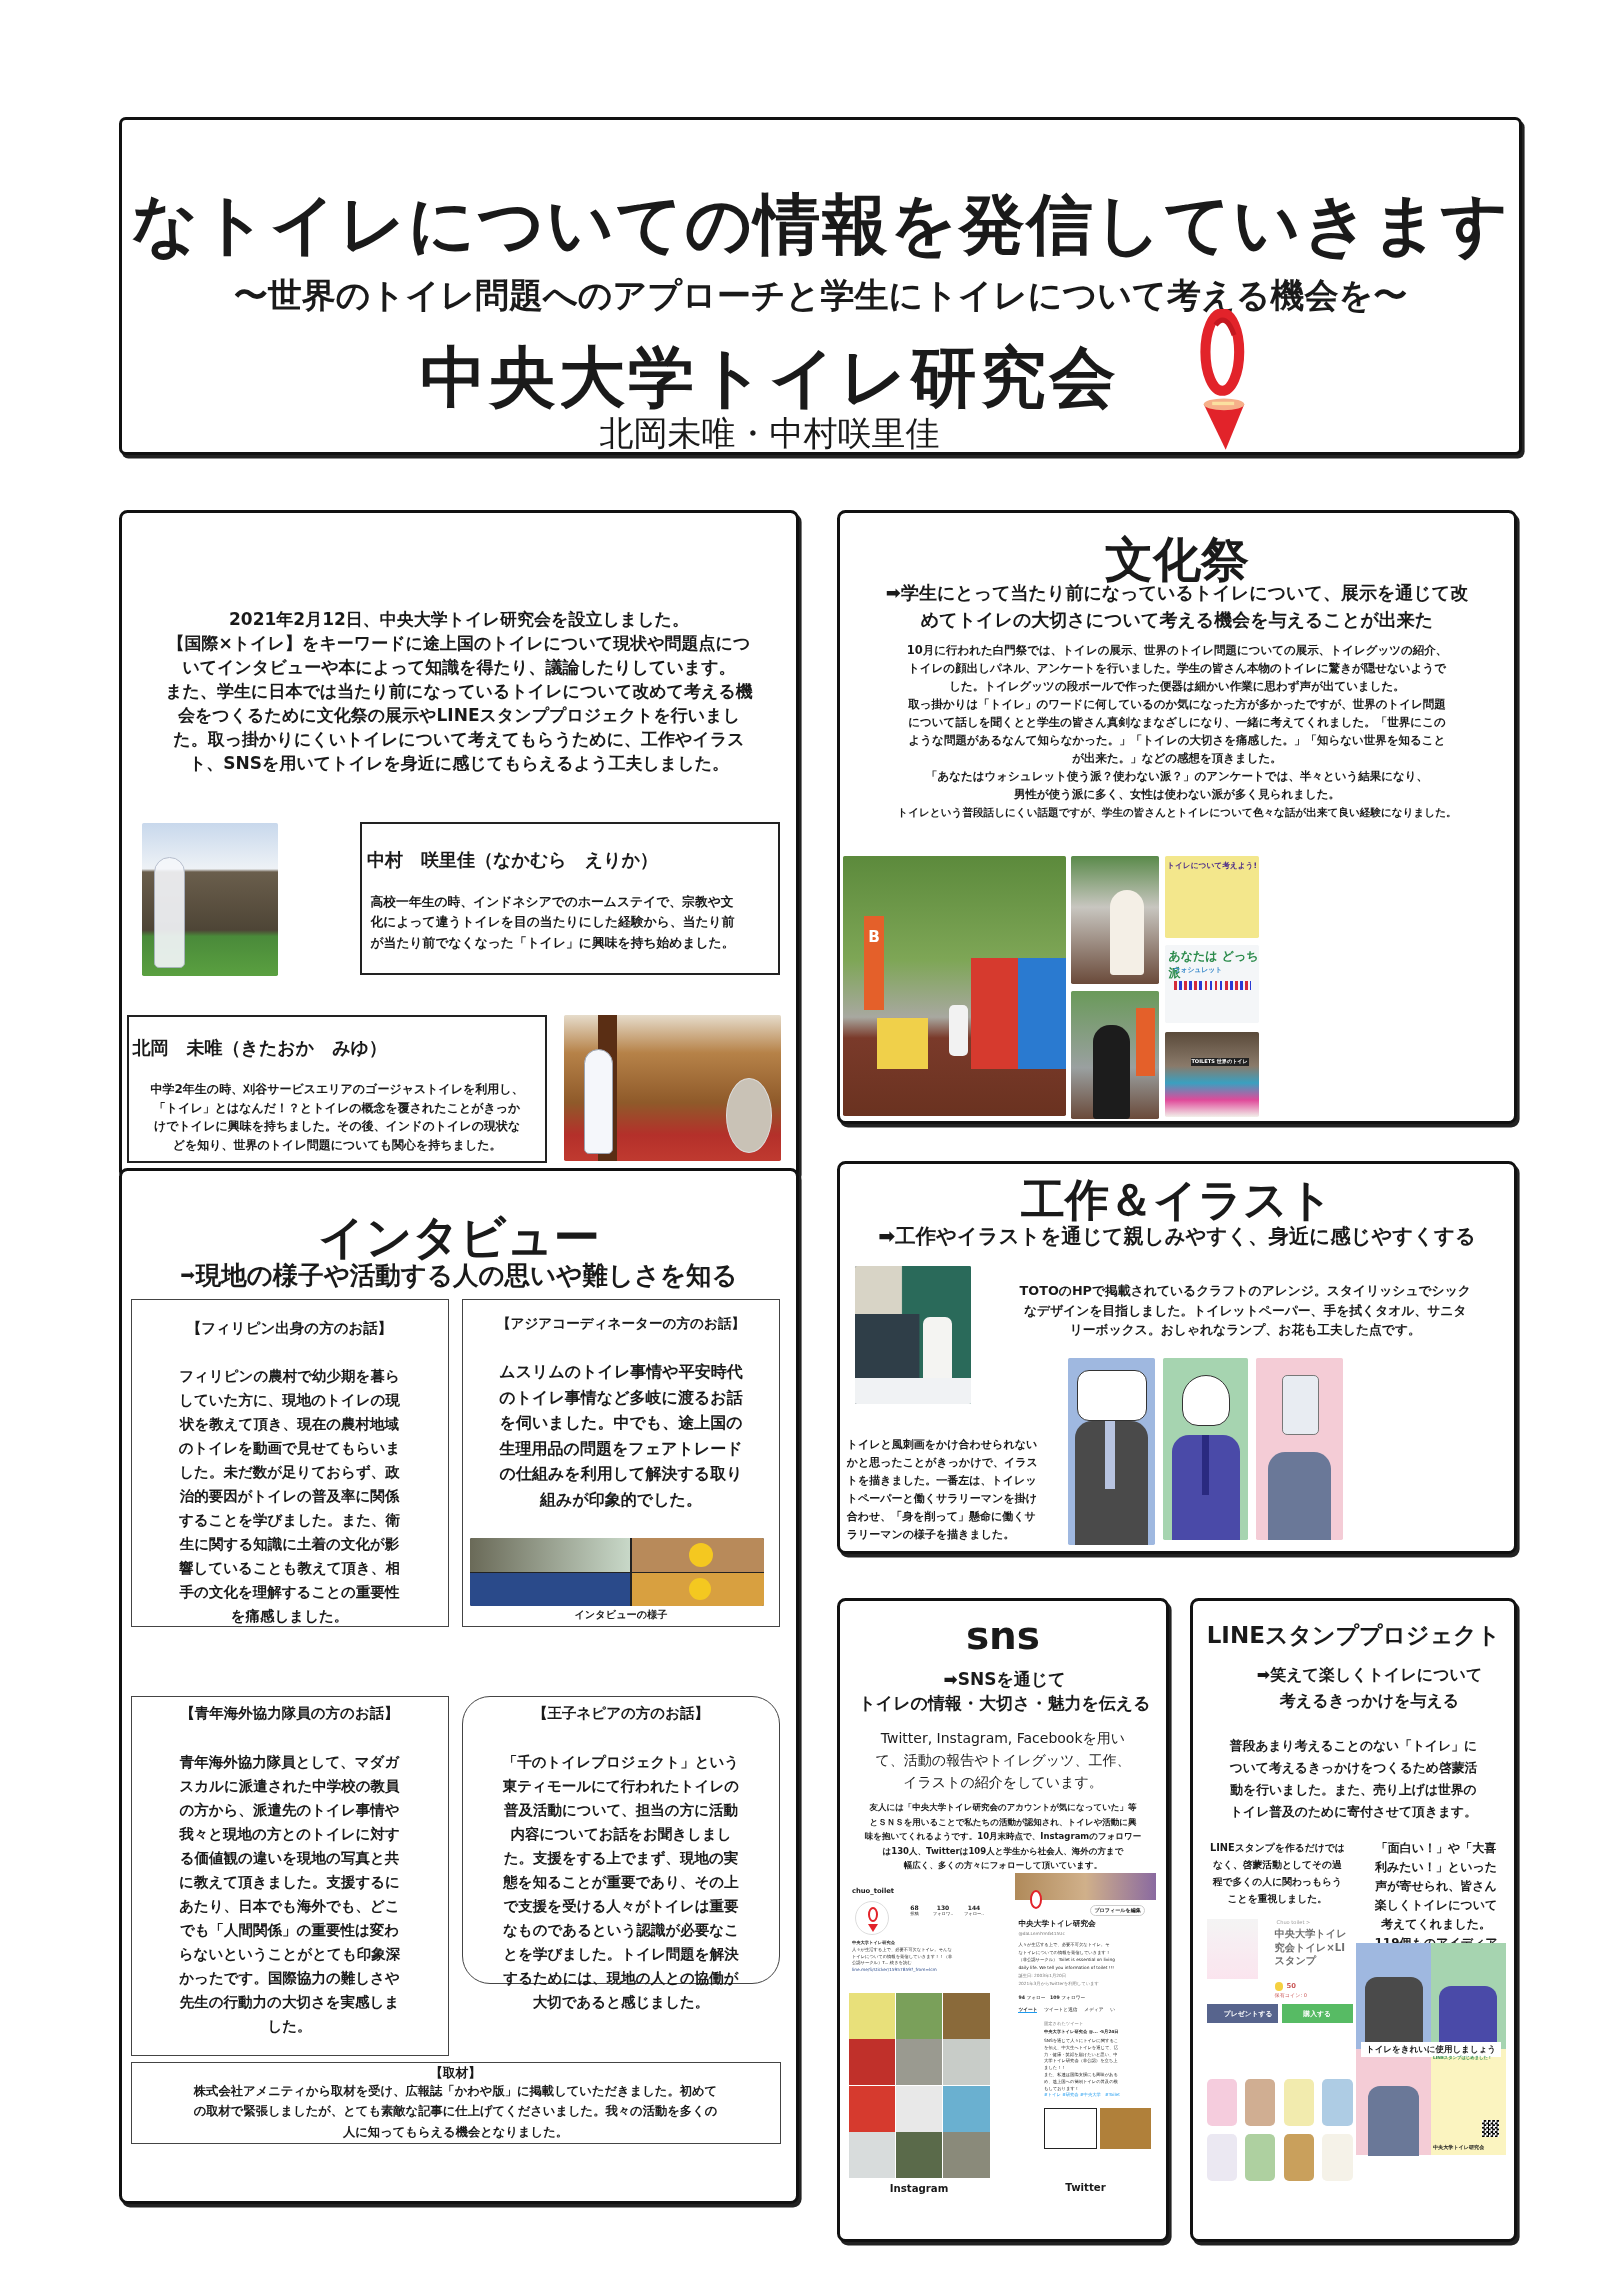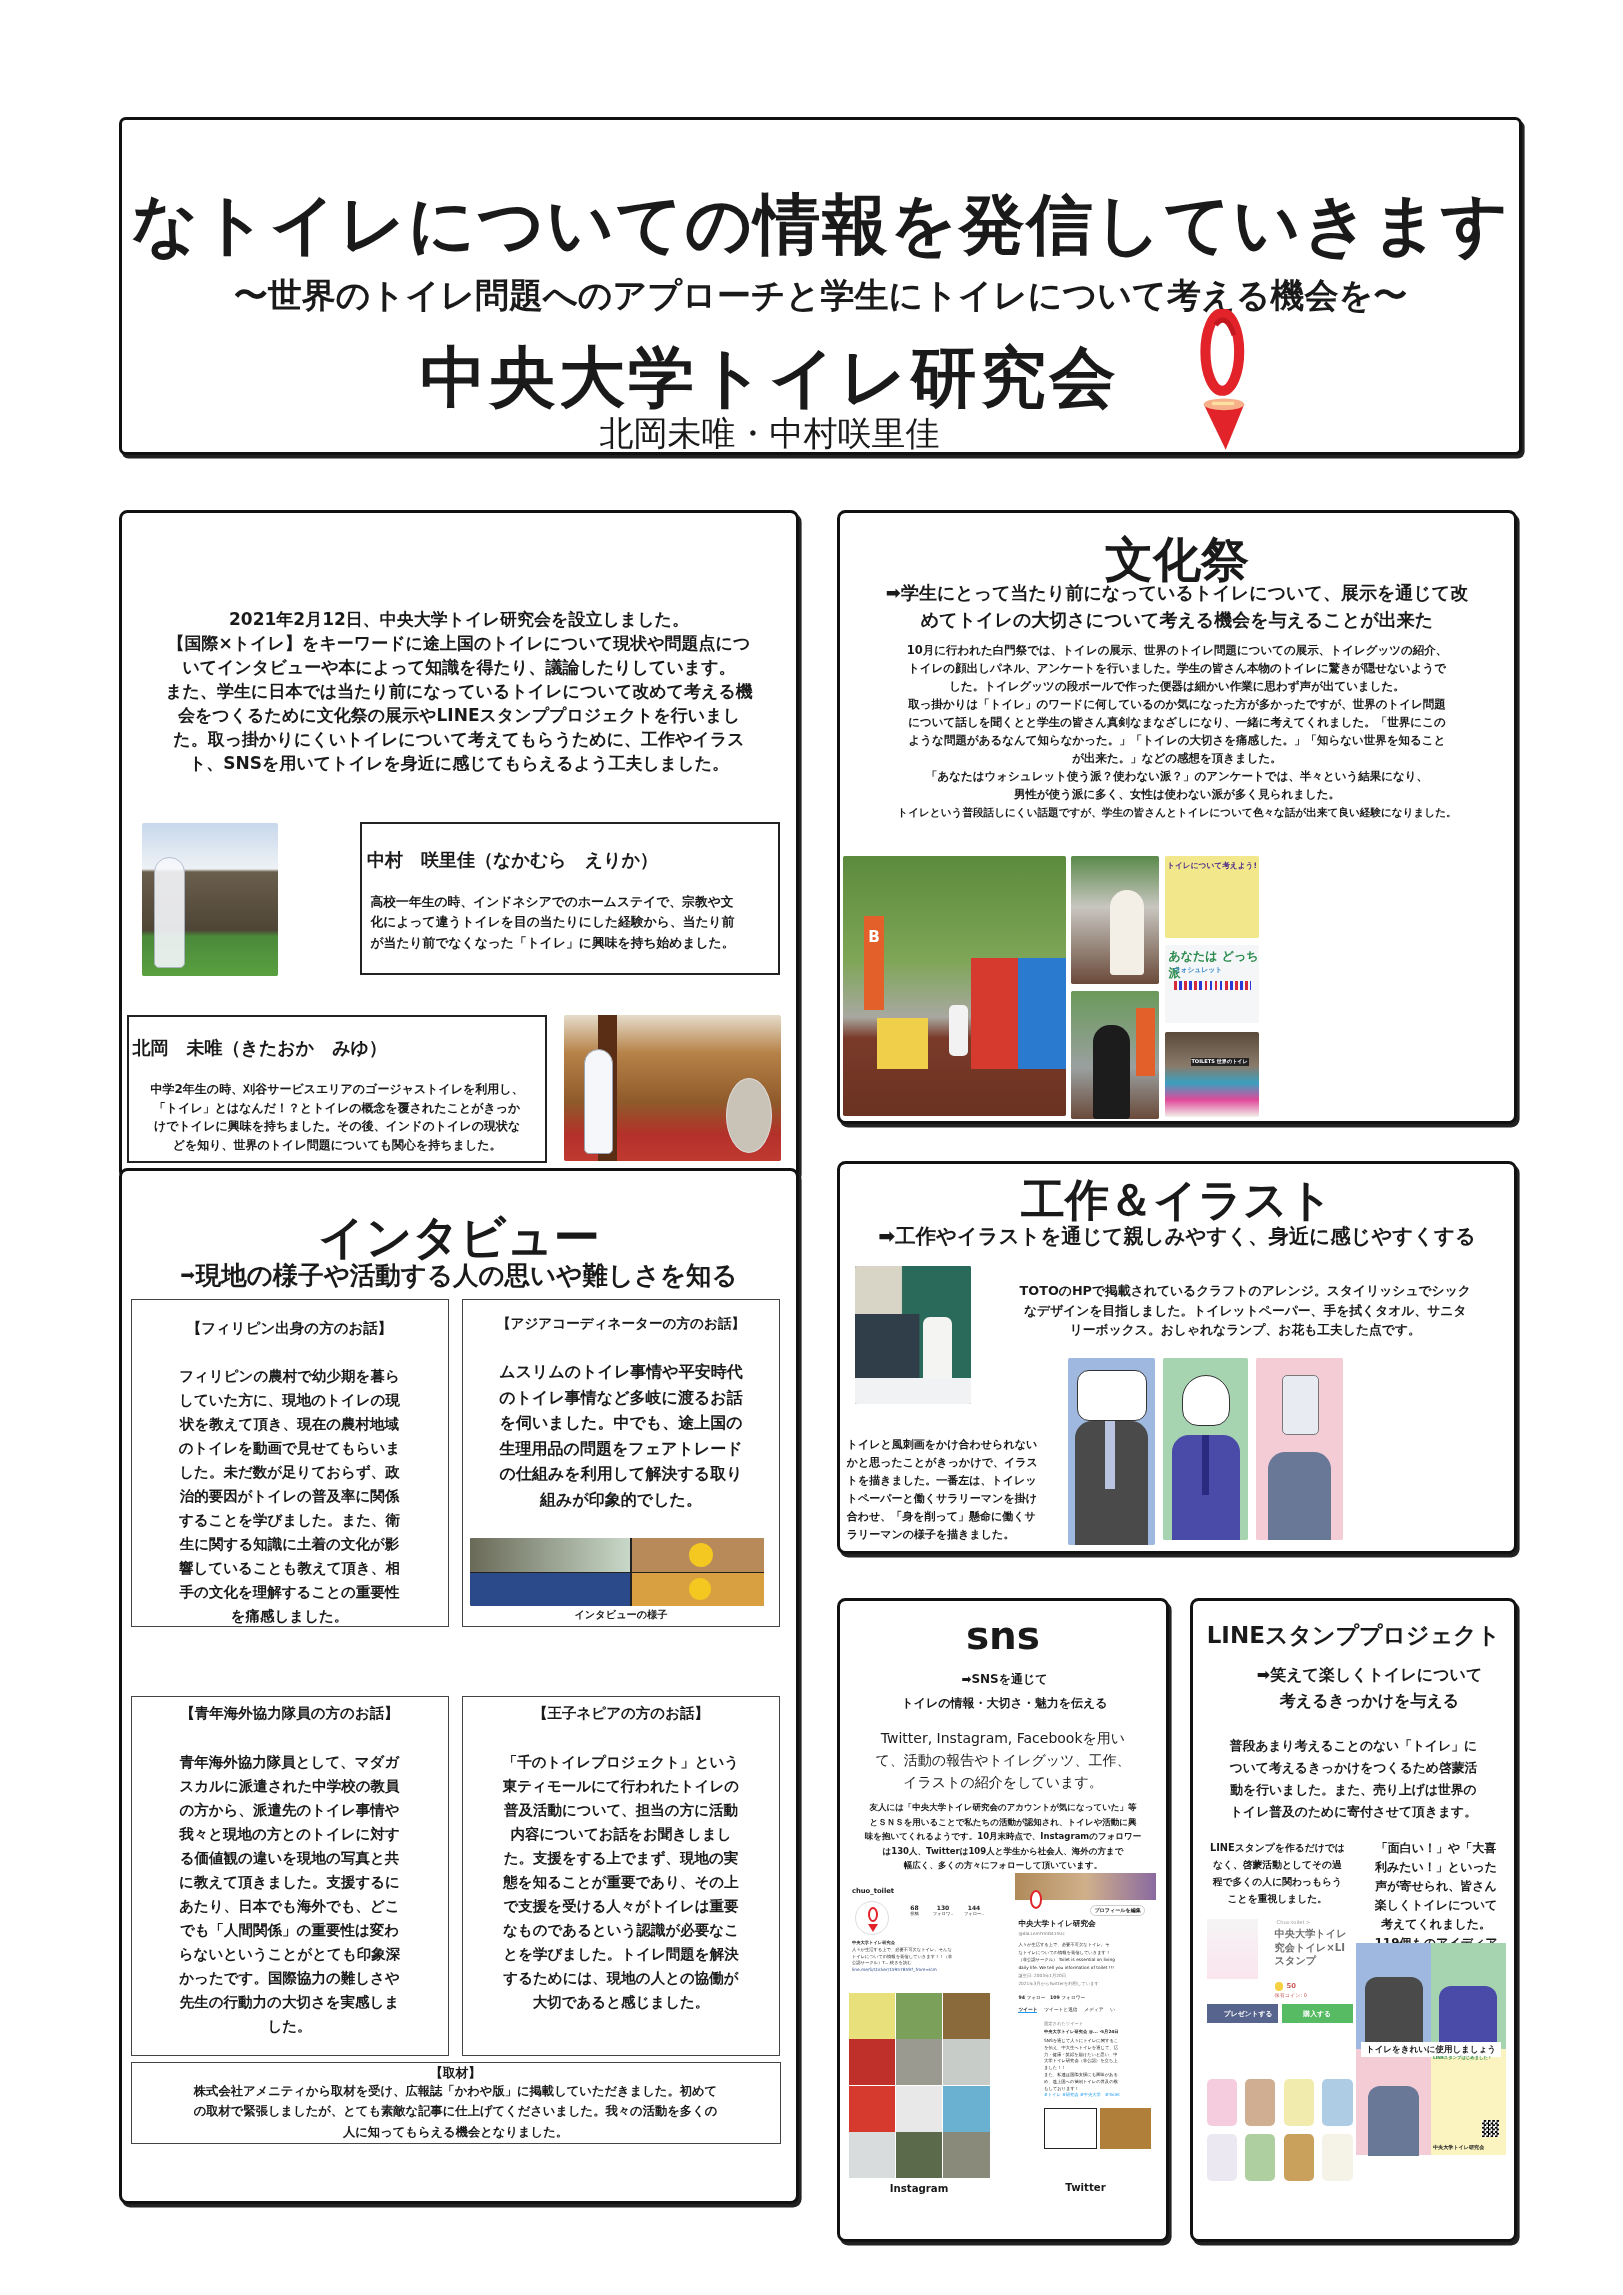--- a/index.html
+++ b/index.html
@@ -218,21 +218,21 @@
       <div>に教えて頂きました。支援するに</div>
       <div>あたり、日本でも海外でも、どこ</div>
       <div>でも「人間関係」の重要性は変わ</div>
       <div>らないということがとても印象深</div>
       <div>かったです。国際協力の難しさや</div>
       <div>先生の行動力の大切さを実感しま</div>
       <div>した。</div>
     </div>
   </div>
 
-  <div class="subbox" style="left:340px;top:525px;width:318px;height:360px;">
+  <div class="subbox" style="left:340px;top:525px;width:318px;height:288px;border-radius:28px;">
     <div class="abs center bold" style="left:0;right:0;top:6.8px;font-size:14.5px;">【王子ネピアの方のお話】</div>
     <div class="abs center lines bold" style="left:0;right:0;top:54px;font-size:14.5px;line-height:24px;">
       <div>「千のトイレプロジェクト」という</div>
       <div>東ティモールにて行われたトイレの</div>
       <div>普及活動について、担当の方に活動</div>
       <div>内容についてお話をお聞きしまし</div>
       <div>た。支援をする上でまず、現地の実</div>
       <div>態を知ることが重要であり、その上</div>
       <div>で支援を受ける人々がトイレは重要</div>
       <div>なものであるという認識が必要なこ</div>
@@ -247,21 +247,21 @@
     <div class="abs center lines bold" style="left:0;right:0;top:18.7px;font-size:12.3px;line-height:20.4px;">
       <div>株式会社アメニティから取材を受け、広報誌「かわや版」に掲載していただきました。初めて</div>
       <div>の取材で緊張しましたが、とても素敵な記事に仕上げてくださいました。我々の活動を多くの</div>
       <div>人に知ってもらえる機会となりました。</div>
     </div>
   </div>
 </div>
 
 <div class="panel" style="left:837px;top:1598px;width:332px;height:644px;">
   <div class="sec-title" style="top:12px;font-size:39px;">sns</div>
-  <div class="abs center lines bold" style="left:3px;right:0;top:66px;font-size:12px;line-height:24px;">
+  <div class="abs center lines bold" style="left:3px;right:0;top:66px;font-size:17px;line-height:24px;">
     <div>➡SNSを通じて</div>
     <div>トイレの情報・大切さ・魅力を伝える</div>
   </div>
   <div class="abs center lines" style="left:0;right:0;top:126px;font-size:14px;line-height:22px;">
     <div>Twitter, Instagram, Facebookを用い</div>
     <div>て、活動の報告やトイレグッツ、工作、</div>
     <div>イラストの紹介をしています。</div>
   </div>
   <div class="abs center lines bold" style="left:0;right:0;top:199px;font-size:8.5px;line-height:14.5px;">
     <div>友人には「中央大学トイレ研究会のアカウントが気になっていた」等</div>

